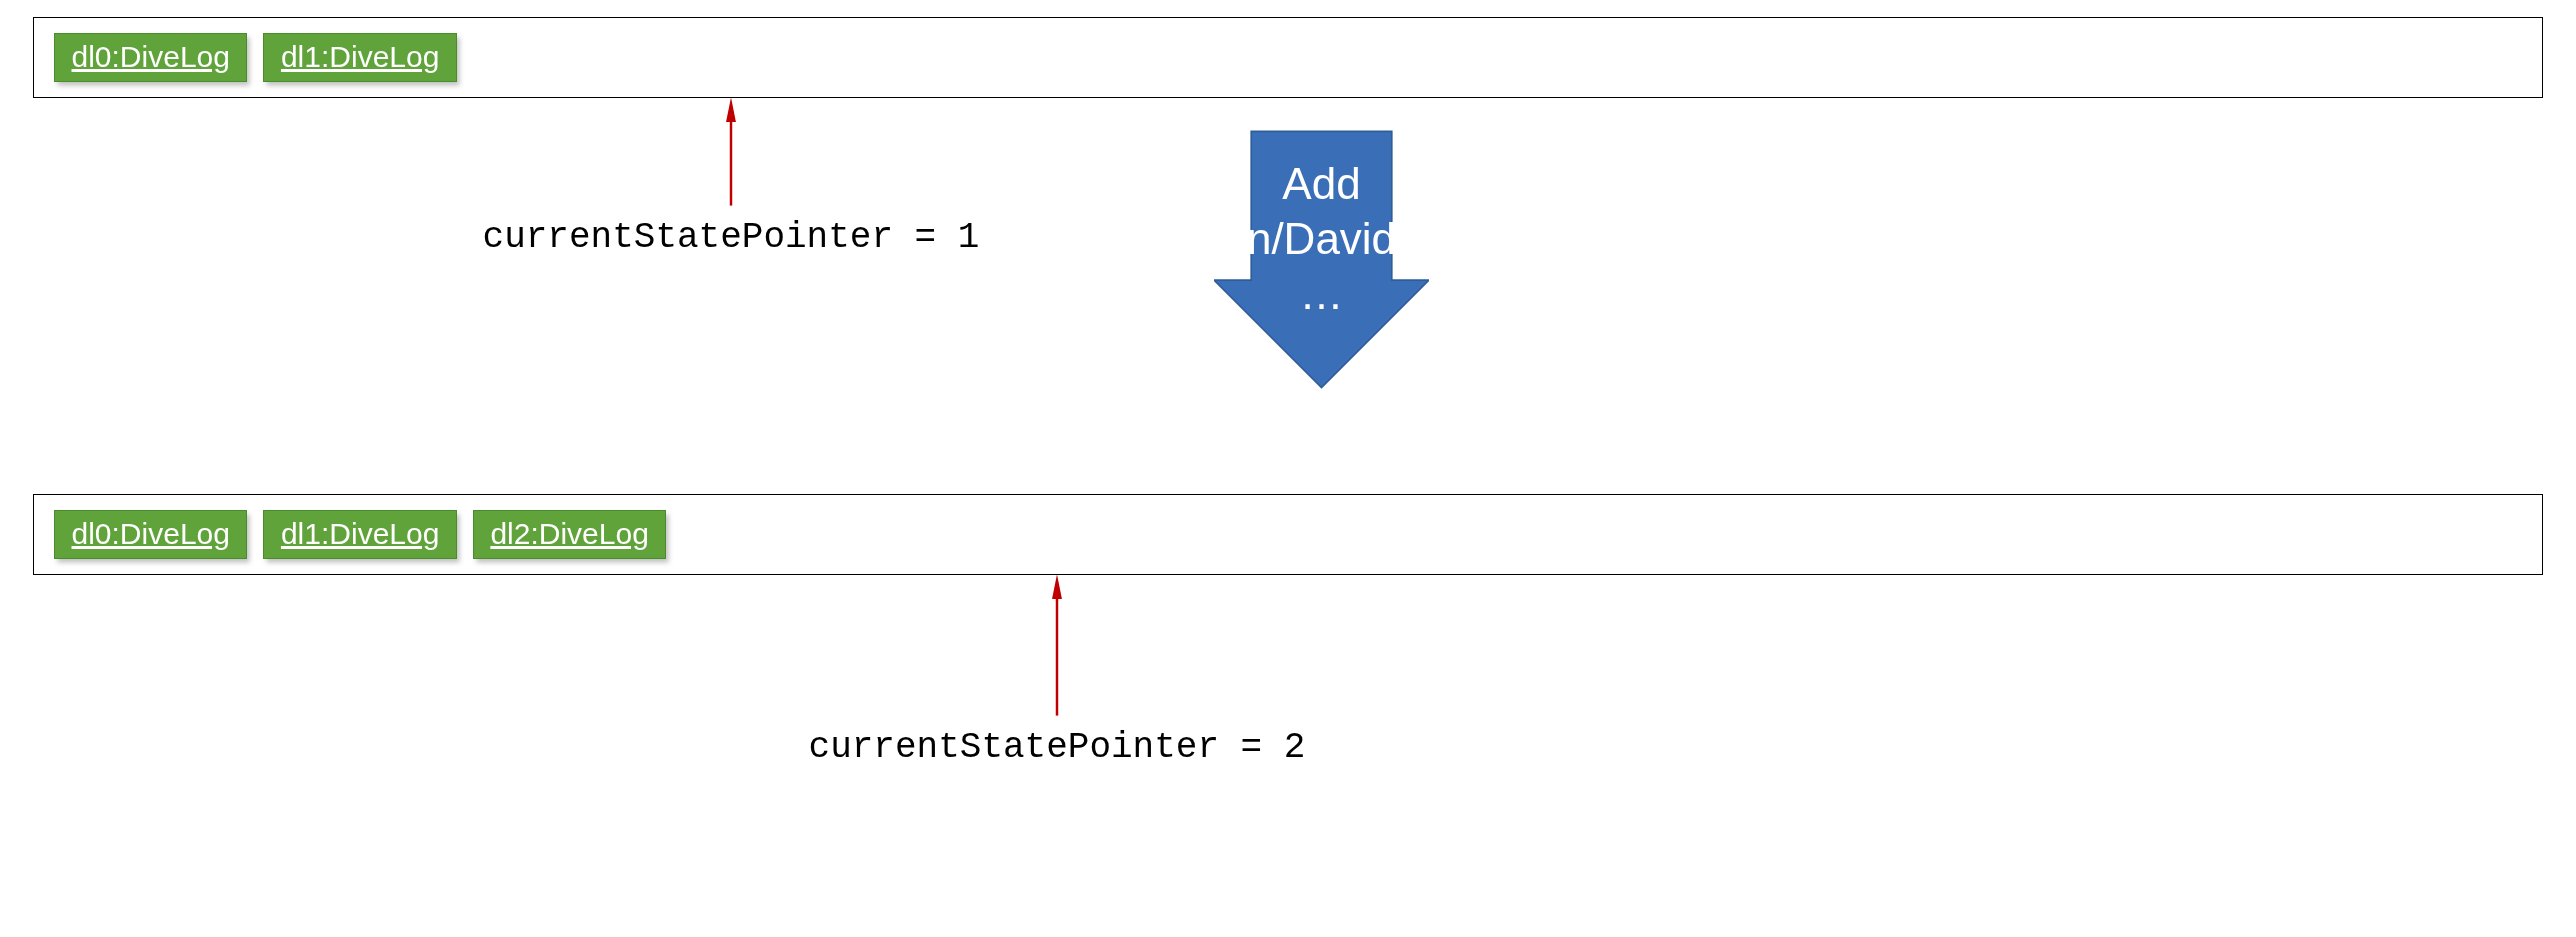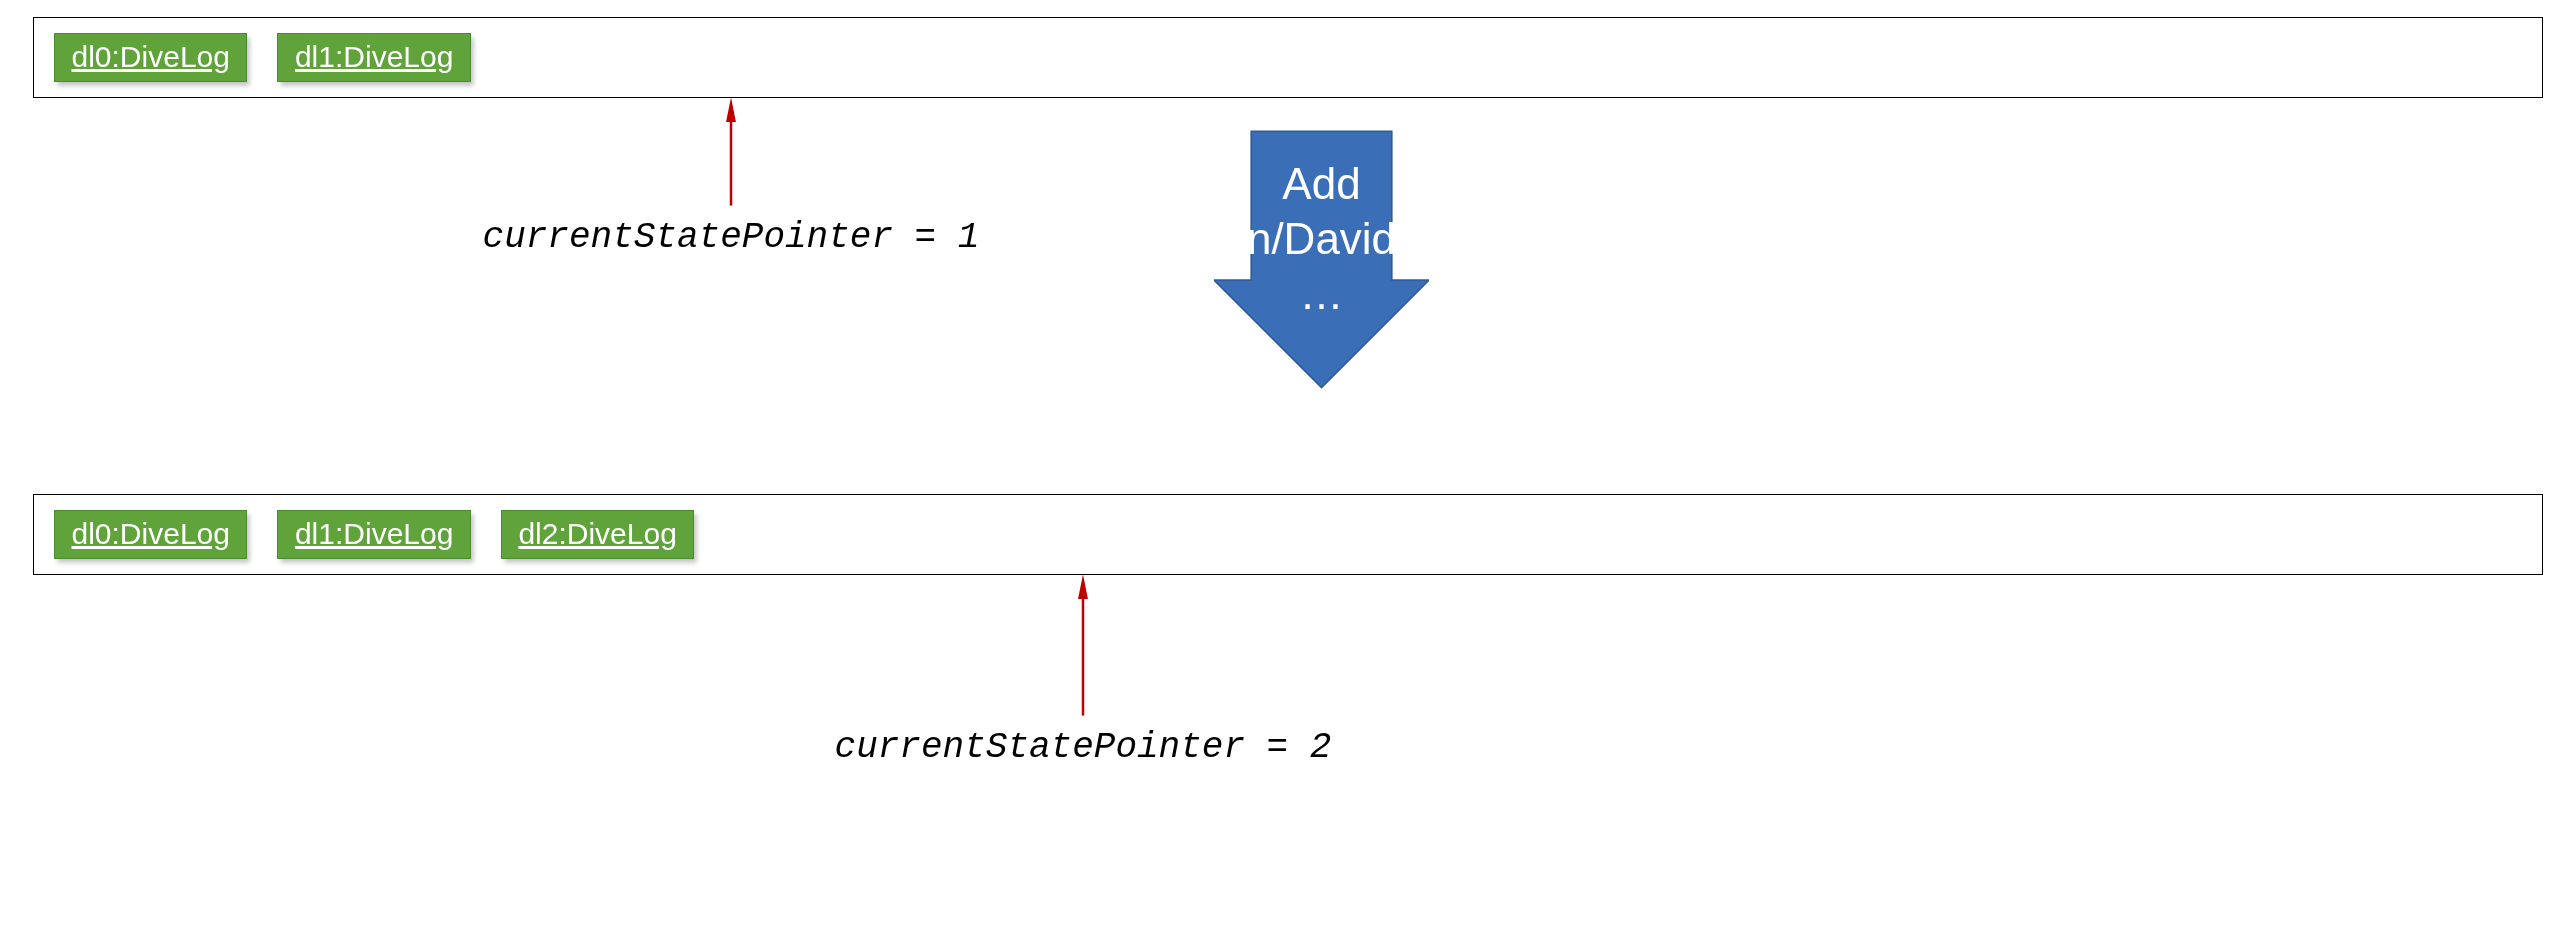--- a/index.html
+++ b/index.html
@@ -9,21 +9,21 @@
     font-family: Arial, Helvetica, sans-serif;
     background: #fff;
     width: 2576px;
     position: relative;
   }
   .state-row {
     border: 1.7px solid #000;
     width: 100%;
     padding: 15px 20px;
     display: flex;
-    gap: 30px;
+    gap: 16px;
     align-items: center;
     text-align: center;
   }
   .node {
     background: #5FA33A;
     color: #fff;
     font-size: 30px;
     padding: 6.6px 16.5px;
     text-decoration: underline;
     border: 0.8px solid #4a8b2c;
@@ -58,32 +58,30 @@
     color: #fff;
     font-size: 44px;
     line-height: 1.25;
     z-index: 2;
     font-family: Arial, sans-serif;
   }
   .pointer1-wrap {
     position: absolute;
     left: 417px;
     top: 0;
-    font-style: italic;
   }
   .bottom-zone {
     position: relative;
     width: 100%;
     height: 264px;
   }
   .pointer2-wrap {
     position: absolute;
-    left: 769px;
+    left: 743px;
     top: 0;
-    font-style: italic;
   }
 </style>
 </head>
 <body>
 
 <div class="state-row">
   <span class="node">dl0:DiveLog</span>
   <span class="node">dl1:DiveLog</span>
 </div>
 

